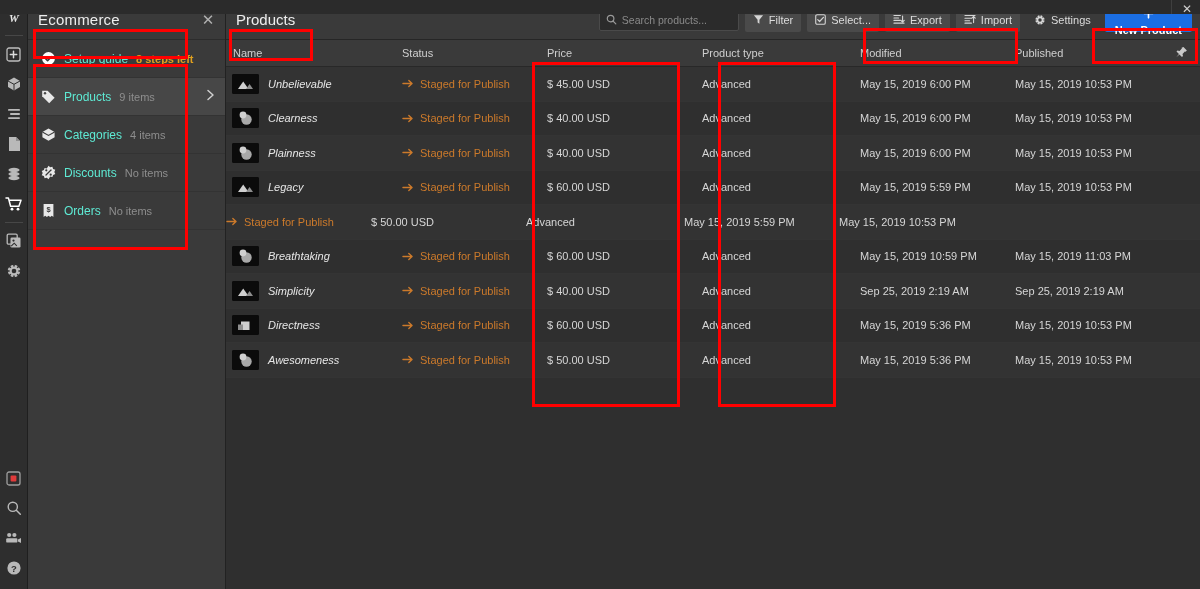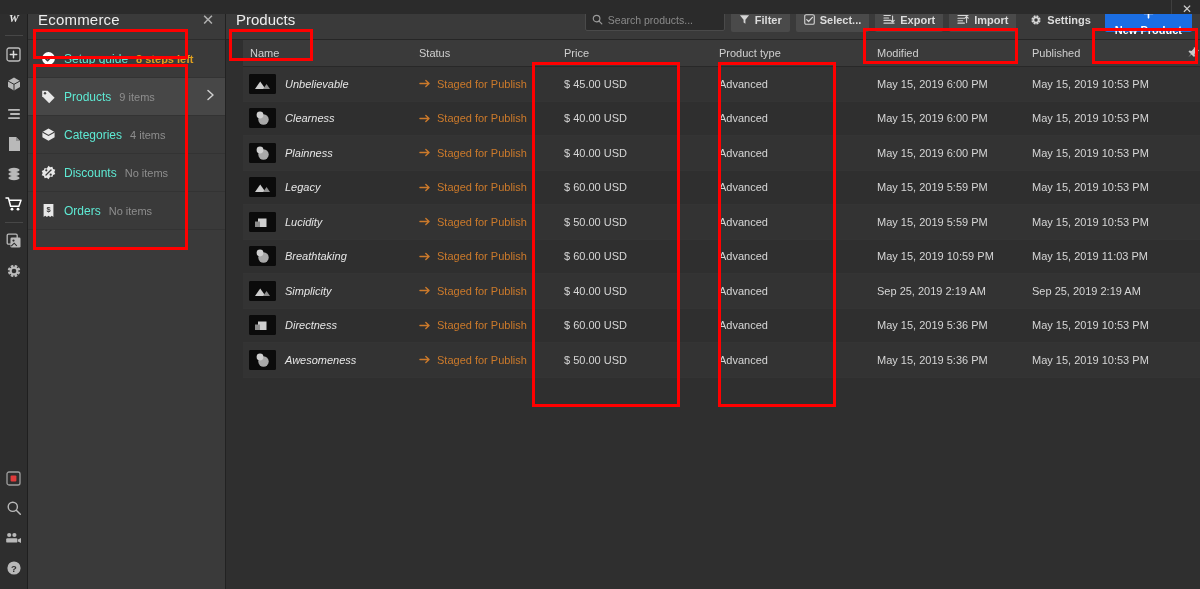--- a/index.html
+++ b/index.html
@@ -80,29 +80,29 @@
   .search-box {
     width: 140px; height: 22px; background: #2b2b2b;
     border: 1px solid #4a4a4a; border-radius: 2px;
     display: flex; align-items: center; gap: 5px; padding: 0 6px;
   }
   .search-box .ph { color: #8a8a8a; font-size: 10.5px; white-space: nowrap; overflow: hidden; }
 
   .tb-btn {
     height: 24px; display: flex; align-items: center; gap: 5px;
     padding: 0 8px; border-radius: 2px;
-    background: #4a4a4a; color: #dcdcdc; font-size: 11px; white-space: nowrap; font-weight: bold;
+    background: #4a4a4a; color: #dcdcdc; font-size: 11px; white-space: nowrap;
   }
   .tb-btn.plain { background: transparent; }
   .tb-btn.primary { background: #1b6ee3; color: #fff; font-weight: bold; padding: 0 10px; flex-direction: column; }
   .tb-ico { display: flex; align-items: center; color: #d5d5d5; }
   .tb-btn.primary .tb-ico { color: #fff; }
 
   
-  .table-wrap { flex: 1 1 auto; display: flex; flex-direction: column; min-height: 0; margin-left: 17px; }
+  .table-wrap { flex: 1 1 auto; display: flex; flex-direction: column; min-height: 0; }
   .thead {
     height: 27px; flex: 0 0 27px;
     display: flex; align-items: center;
     background: #3a3a3a; border-bottom: 1px solid #282828;
     font-size: 11px; color: #cfcfcf;
   }
   .trow {
     height: 34.5px; display: flex; align-items: center;
     border-bottom: 1px solid #343434;
     font-size: 11px; color: #d6d6d6;
@@ -508,30 +508,20 @@
               </span>
               <span class="status-txt">Staged for Publish</span>
             </div>
             <div class="c-price">$ 60.00 USD</div>
             <div class="c-type">Advanced</div>
             <div class="c-mod">May 15, 2019 5:59 PM</div>
             <div class="c-pub">May 15, 2019 10:53 PM</div>
             <div class="c-pin"></div>
           </div>
           <div class="trow">
-            <div class="c-name">
-              <span class="thumb">
-                <svg width="27" height="20" viewBox="0 0 27 20">
-                  <rect width="27" height="20" fill="#0b0b0b"></rect>
-                  <rect x="9" y="6.5" width="8.5" height="8.5" fill="#cfcfcf"></rect>
-                  <rect x="6" y="9.5" width="5" height="5.5" fill="#8e8e8e"></rect>
-                </svg>
-              </span>
-              <span class="name-txt">Lucidity</span>
-            </div>
             <div class="c-status">
               <span class="status-arrow">
                 <svg width="12" height="11" viewBox="0 0 13 12">
                   <path d="M1 6h9.4M7.4 2.6L10.9 6l-3.5 3.4" stroke="#cc7a2b" stroke-width="1.5" fill="none" stroke-linecap="round" stroke-linejoin="round"></path>
                 </svg>
               </span>
               <span class="status-txt">Staged for Publish</span>
             </div>
             <div class="c-price">$ 50.00 USD</div>
             <div class="c-type">Advanced</div>

